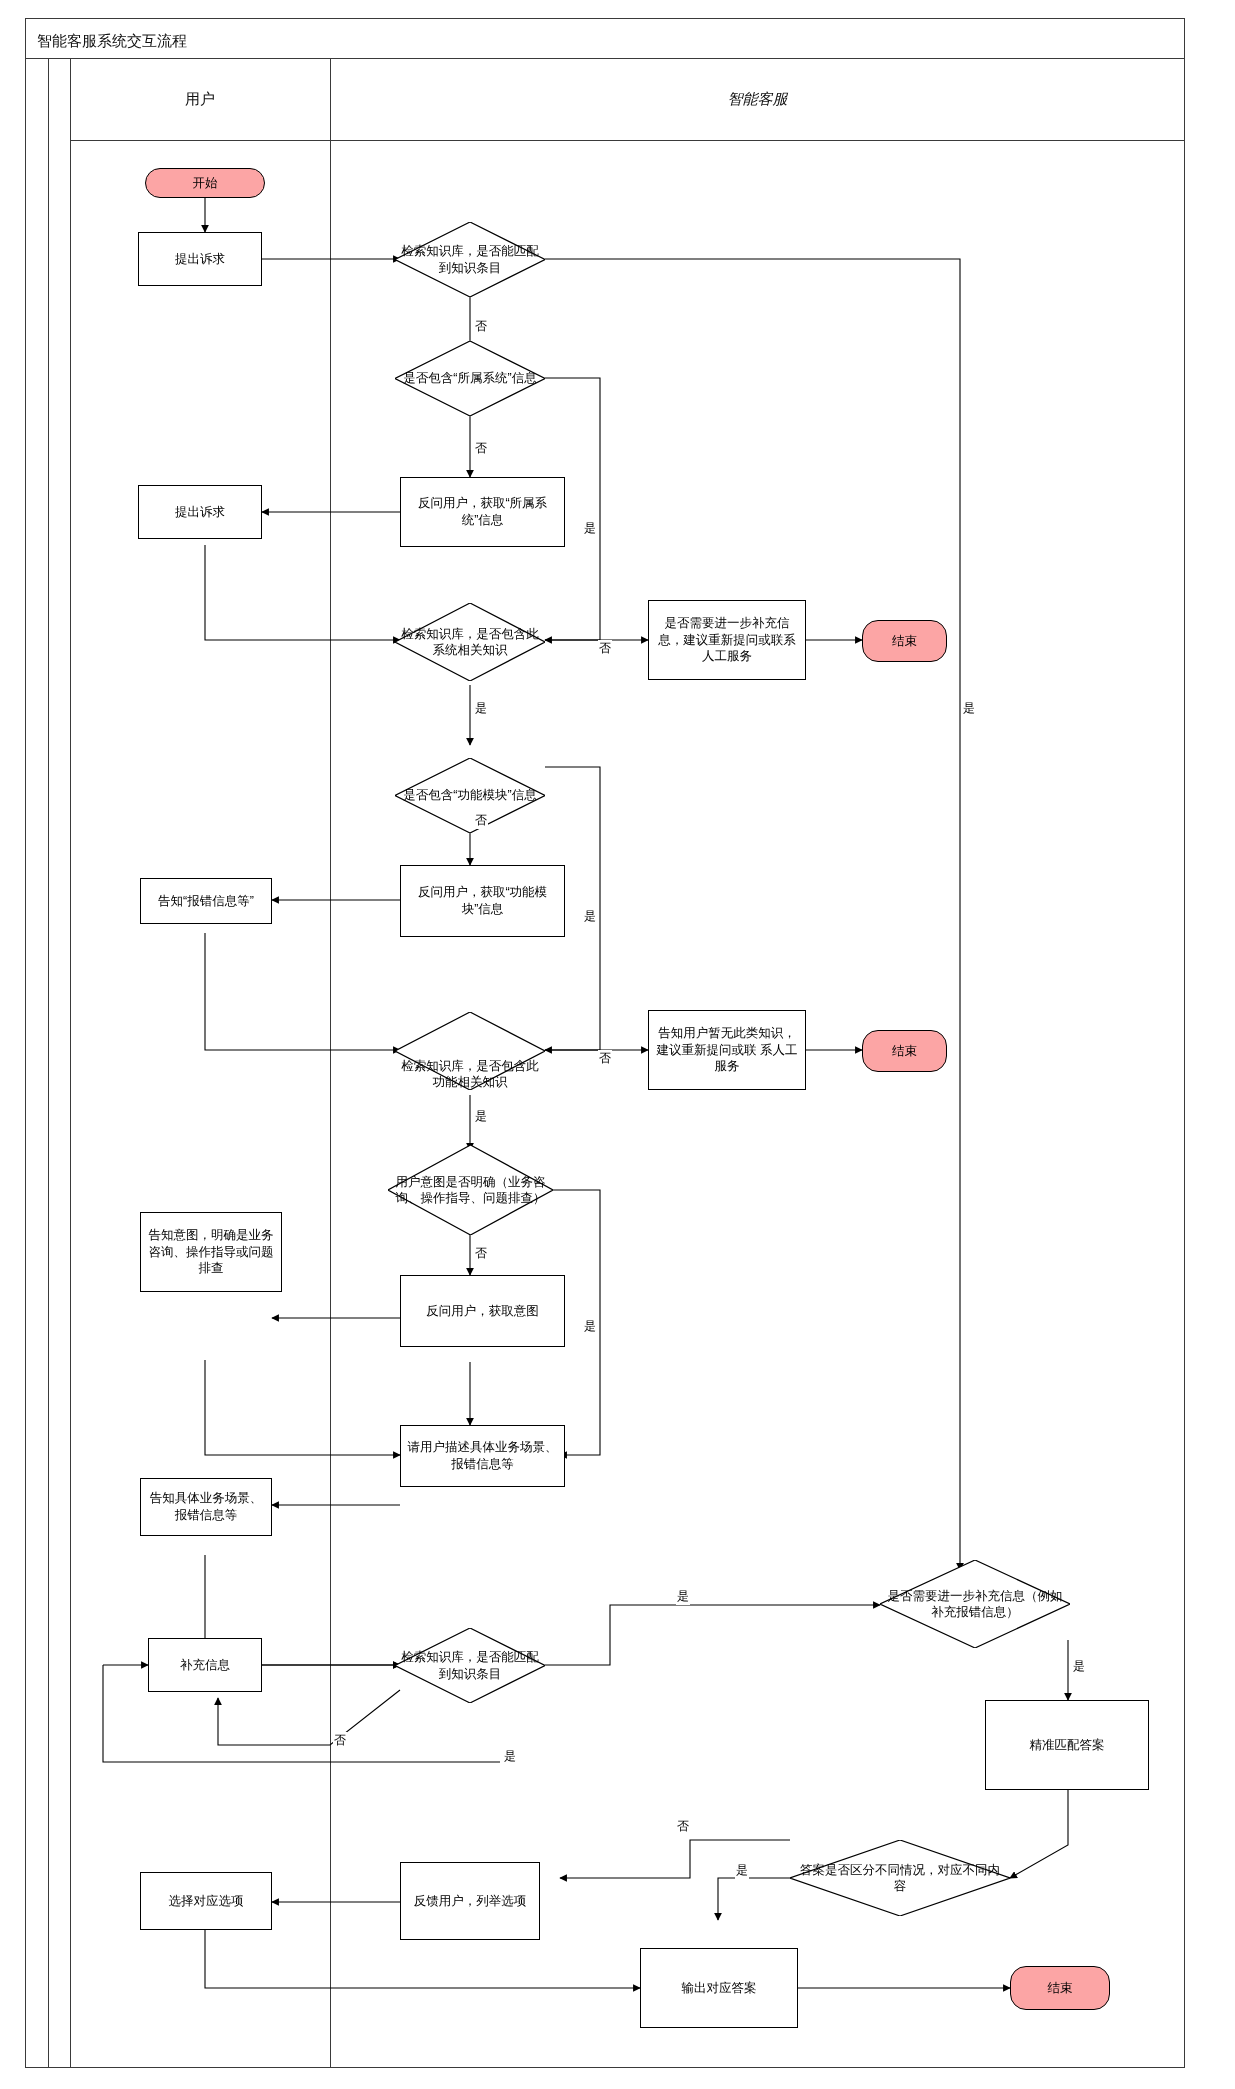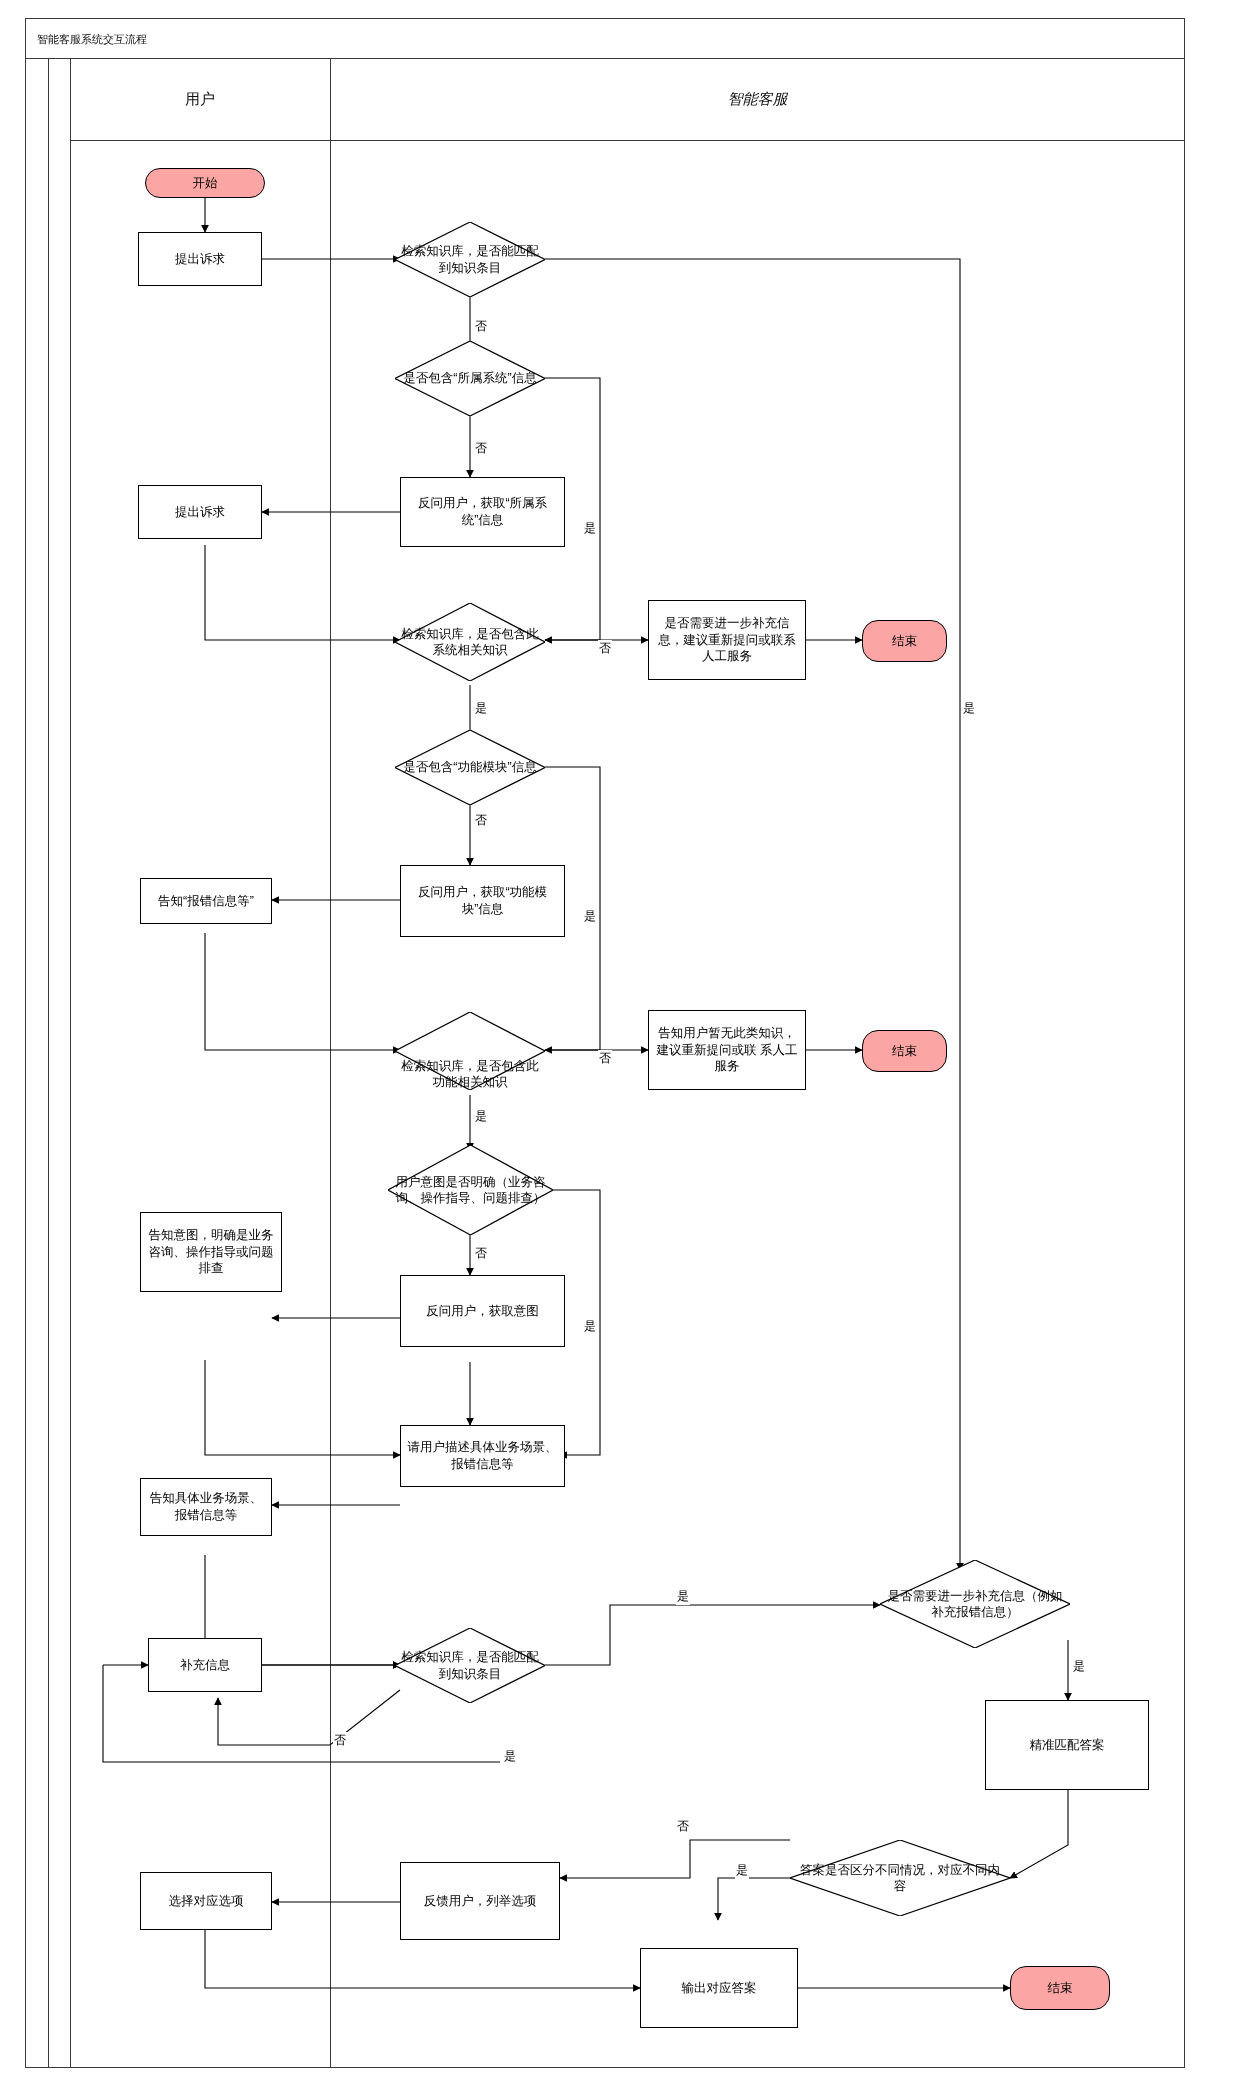--- a/index.html
+++ b/index.html
@@ -17,21 +17,21 @@
     background: #ffffff;
     overflow: hidden;
   }
   .frame {
     position: absolute;
     border: 1px solid #3a3a3a;
     box-sizing: border-box;
   }
   .title {
     position: absolute;
-    font-size: 11px;
+    font-size: 15px;
     color: #111;
     white-space: nowrap;
   }
   .lane-header {
     position: absolute;
     display: flex;
     align-items: center;
     justify-content: center;
     font-size: 15px;
     color: #111;
@@ -238,21 +238,21 @@
     <svg class="diamond-shape" viewBox="0 0 150 78" preserveAspectRatio="none">
       <polygon points="75,0 150,39 75,78 0,39" fill="#fff" stroke="#000" stroke-width="1.2"></polygon>
     </svg>
     <div class="diamond-text">检索知识库，是否包含此系统相关知识</div>
   </div>
 
   <div class="node rect" style="left:648px; top:600px; width:158px; height:80px;">是否需要进一步补充信息，建议重新提问或联系人工服务</div>
 
   <div class="node round" style="left:862px; top:620px; width:85px; height:42px;">结束</div>
 
-  <div class="diamond-wrap" style="left:395px; top:730px; width:150px; height:75px;align-items:center;">
+  <div class="diamond-wrap" style="left:395px; top:758px; width:150px; height:75px;align-items:center;">
     <svg class="diamond-shape" viewBox="0 0 150 75" preserveAspectRatio="none">
       <polygon points="75,0 150,37.5 75,75 0,37.5" fill="#fff" stroke="#000" stroke-width="1.2"></polygon>
     </svg>
     <div class="diamond-text">是否包含“功能模块”信息</div>
   </div>
 
   <div class="node rect" style="left:400px; top:865px; width:165px; height:72px;">反问用户，获取“功能模块”信息</div>
 
   <div class="node rect" style="left:140px; top:878px; width:132px; height:46px;">告知“报错信息等”</div>
 
@@ -300,21 +300,21 @@
 
   <div class="node rect" style="left:985px; top:1700px; width:164px; height:90px;">精准匹配答案</div>
 
   <div class="diamond-wrap" style="left:790px; top:1840px; width:220px; height:76px;">
     <svg class="diamond-shape" viewBox="0 0 220 76" preserveAspectRatio="none">
       <polygon points="110,0 220,38 110,76 0,38" fill="#fff" stroke="#000" stroke-width="1.2"></polygon>
     </svg>
     <div class="diamond-text">答案是否区分不同情况，对应不同内容</div>
   </div>
 
-  <div class="node rect" style="left:400px; top:1862px; width:160px; height:78px;">反馈用户，列举选项</div>
+  <div class="node rect" style="left:400px; top:1862px; width:140px; height:78px;">反馈用户，列举选项</div>
 
   <div class="node rect" style="left:140px; top:1872px; width:132px; height:58px;">选择对应选项</div>
 
   <div class="node rect" style="left:640px; top:1948px; width:158px; height:80px;">输出对应答案</div>
 
   <div class="node round" style="left:1010px; top:1966px; width:100px; height:44px;">结束</div>
 
   <div class="elabel" style="left:474px; top:318px;">否</div>
   <div class="elabel" style="left:474px; top:440px;">否</div>
   <div class="elabel" style="left:583px; top:520px;">是</div>

